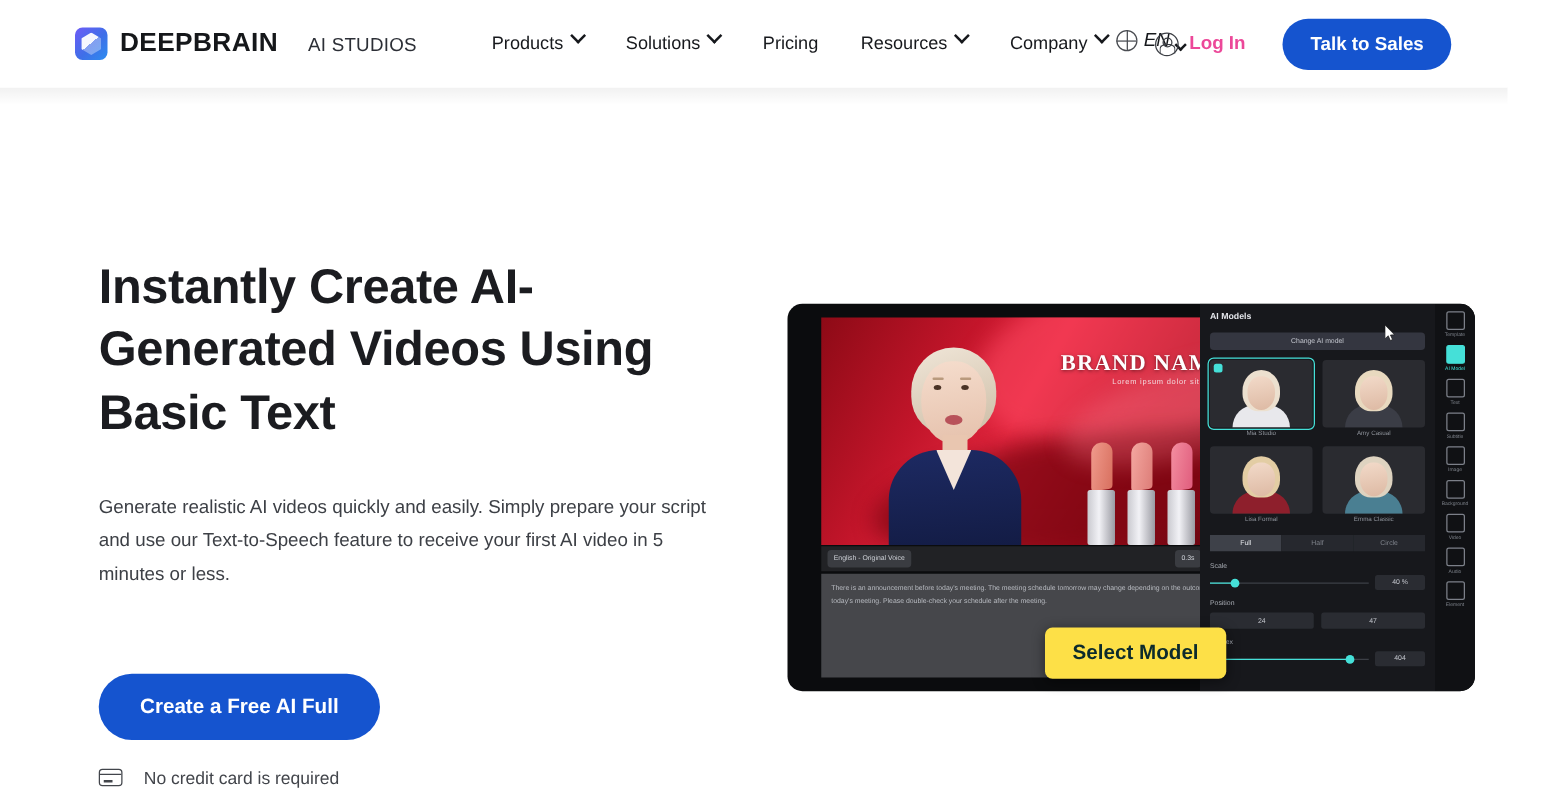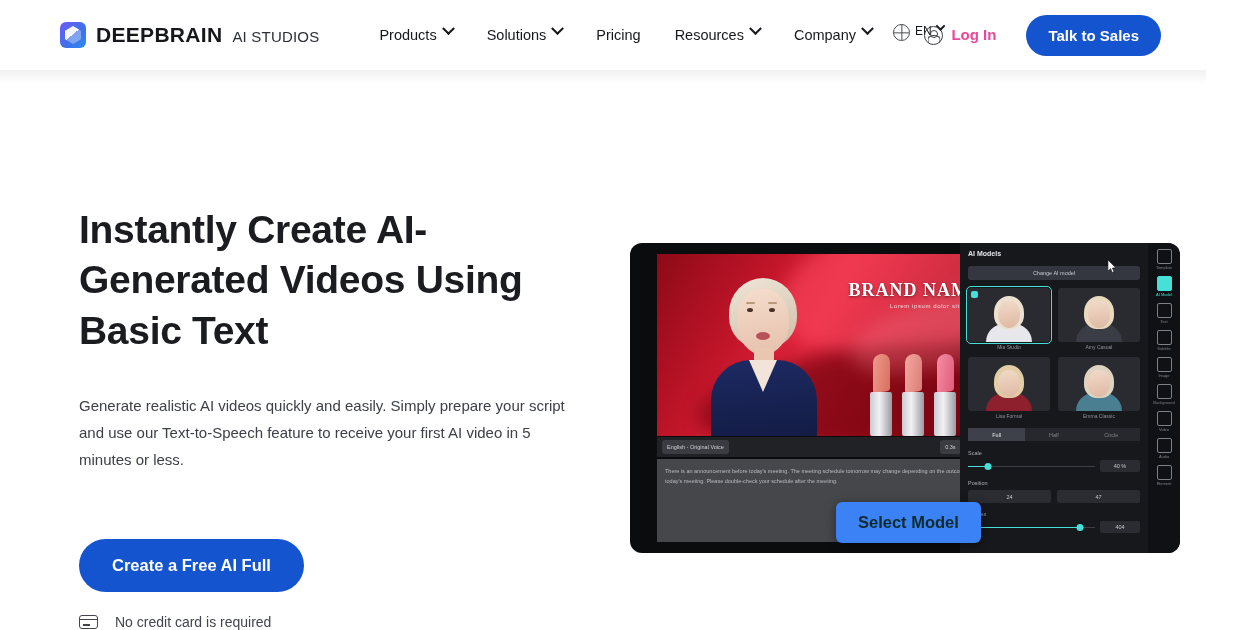--- a/index.html
+++ b/index.html
@@ -37,21 +37,21 @@
     flex: none;
   }
   .logo-mark::before {
     content: "";
     position: absolute; left: 5px; top: 4px;
     width: 16px; height: 18px;
     background:
       linear-gradient(140deg, rgba(255,255,255,0.95) 0%, rgba(255,255,255,0.95) 48%, rgba(255,255,255,0.35) 48%, rgba(255,255,255,0.35) 100%);
     clip-path: polygon(50% 0%, 100% 27%, 100% 73%, 50% 100%, 0% 73%, 0% 27%);
   }
-  .logo-text { display: flex; align-items: baseline; gap: 10px; }
+  .logo-text { display: flex; align-items: baseline; gap: 24px; }
   .logo-bold {
     font-size: 21px; font-weight: 700; letter-spacing: 0.3px;
     color: #15171a;
   }
   .logo-sub {
     font-size: 15px; font-weight: 400; letter-spacing: 0.2px;
     color: #2c2f36;
   }
 
   .nav {
@@ -65,23 +65,24 @@
   }
   .caret {
     width: 9px; height: 9px; flex: none;
     border-right: 2px solid #16181c;
     border-bottom: 2px solid #16181c;
     transform: rotate(45deg) translate(-2px,-2px);
   }
 
   .lang-overlay {
     position: absolute; left: 893px; top: 24px;
-    display: flex; align-items: flex-start; gap: 5px;
-    font-size: 12px; color: #16181c;
+    display: flex; align-items: flex-end; gap: 5px;
+    font-size: 15px; color: #16181c;
     cursor: pointer;
+    font-style: italic;
   }
   .globe {
     width: 17px; height: 17px; border-radius: 50%;
     border: 1.3px solid #4a4d52; position: relative; flex: none;
   }
   .globe::before {
     content:""; position: absolute; left: 50%; top: -1.3px;
     width: 1.3px; height: 16.4px; background: #4a4d52; transform: translateX(-50%);
   }
   .globe::after {
@@ -267,21 +268,21 @@
     position: absolute; left: 27px; top: 216px;
     width: 335px; height: 83px;
     background: #46474b;
     padding: 7px 8px;
   }
   .script-text {
     font-size: 5.5px; line-height: 1.85; color: #b9bcc2;
   }
   .select-model {
     position: absolute; left: 836px; top: 502px;
-    background: #3b82f6; color: #0c2b2c;
+    background: #fde047; color: #0c2b2c;
     font-size: 16.5px; font-weight: 700;
     padding: 11px 22px; border-radius: 6px;
     border: none; cursor: pointer; white-space: nowrap;
     box-shadow: 0 2px 10px rgba(0,0,0,.45);
     font-family: "Liberation Sans", sans-serif;
     z-index: 6;
   }
 
   
   .panel {

